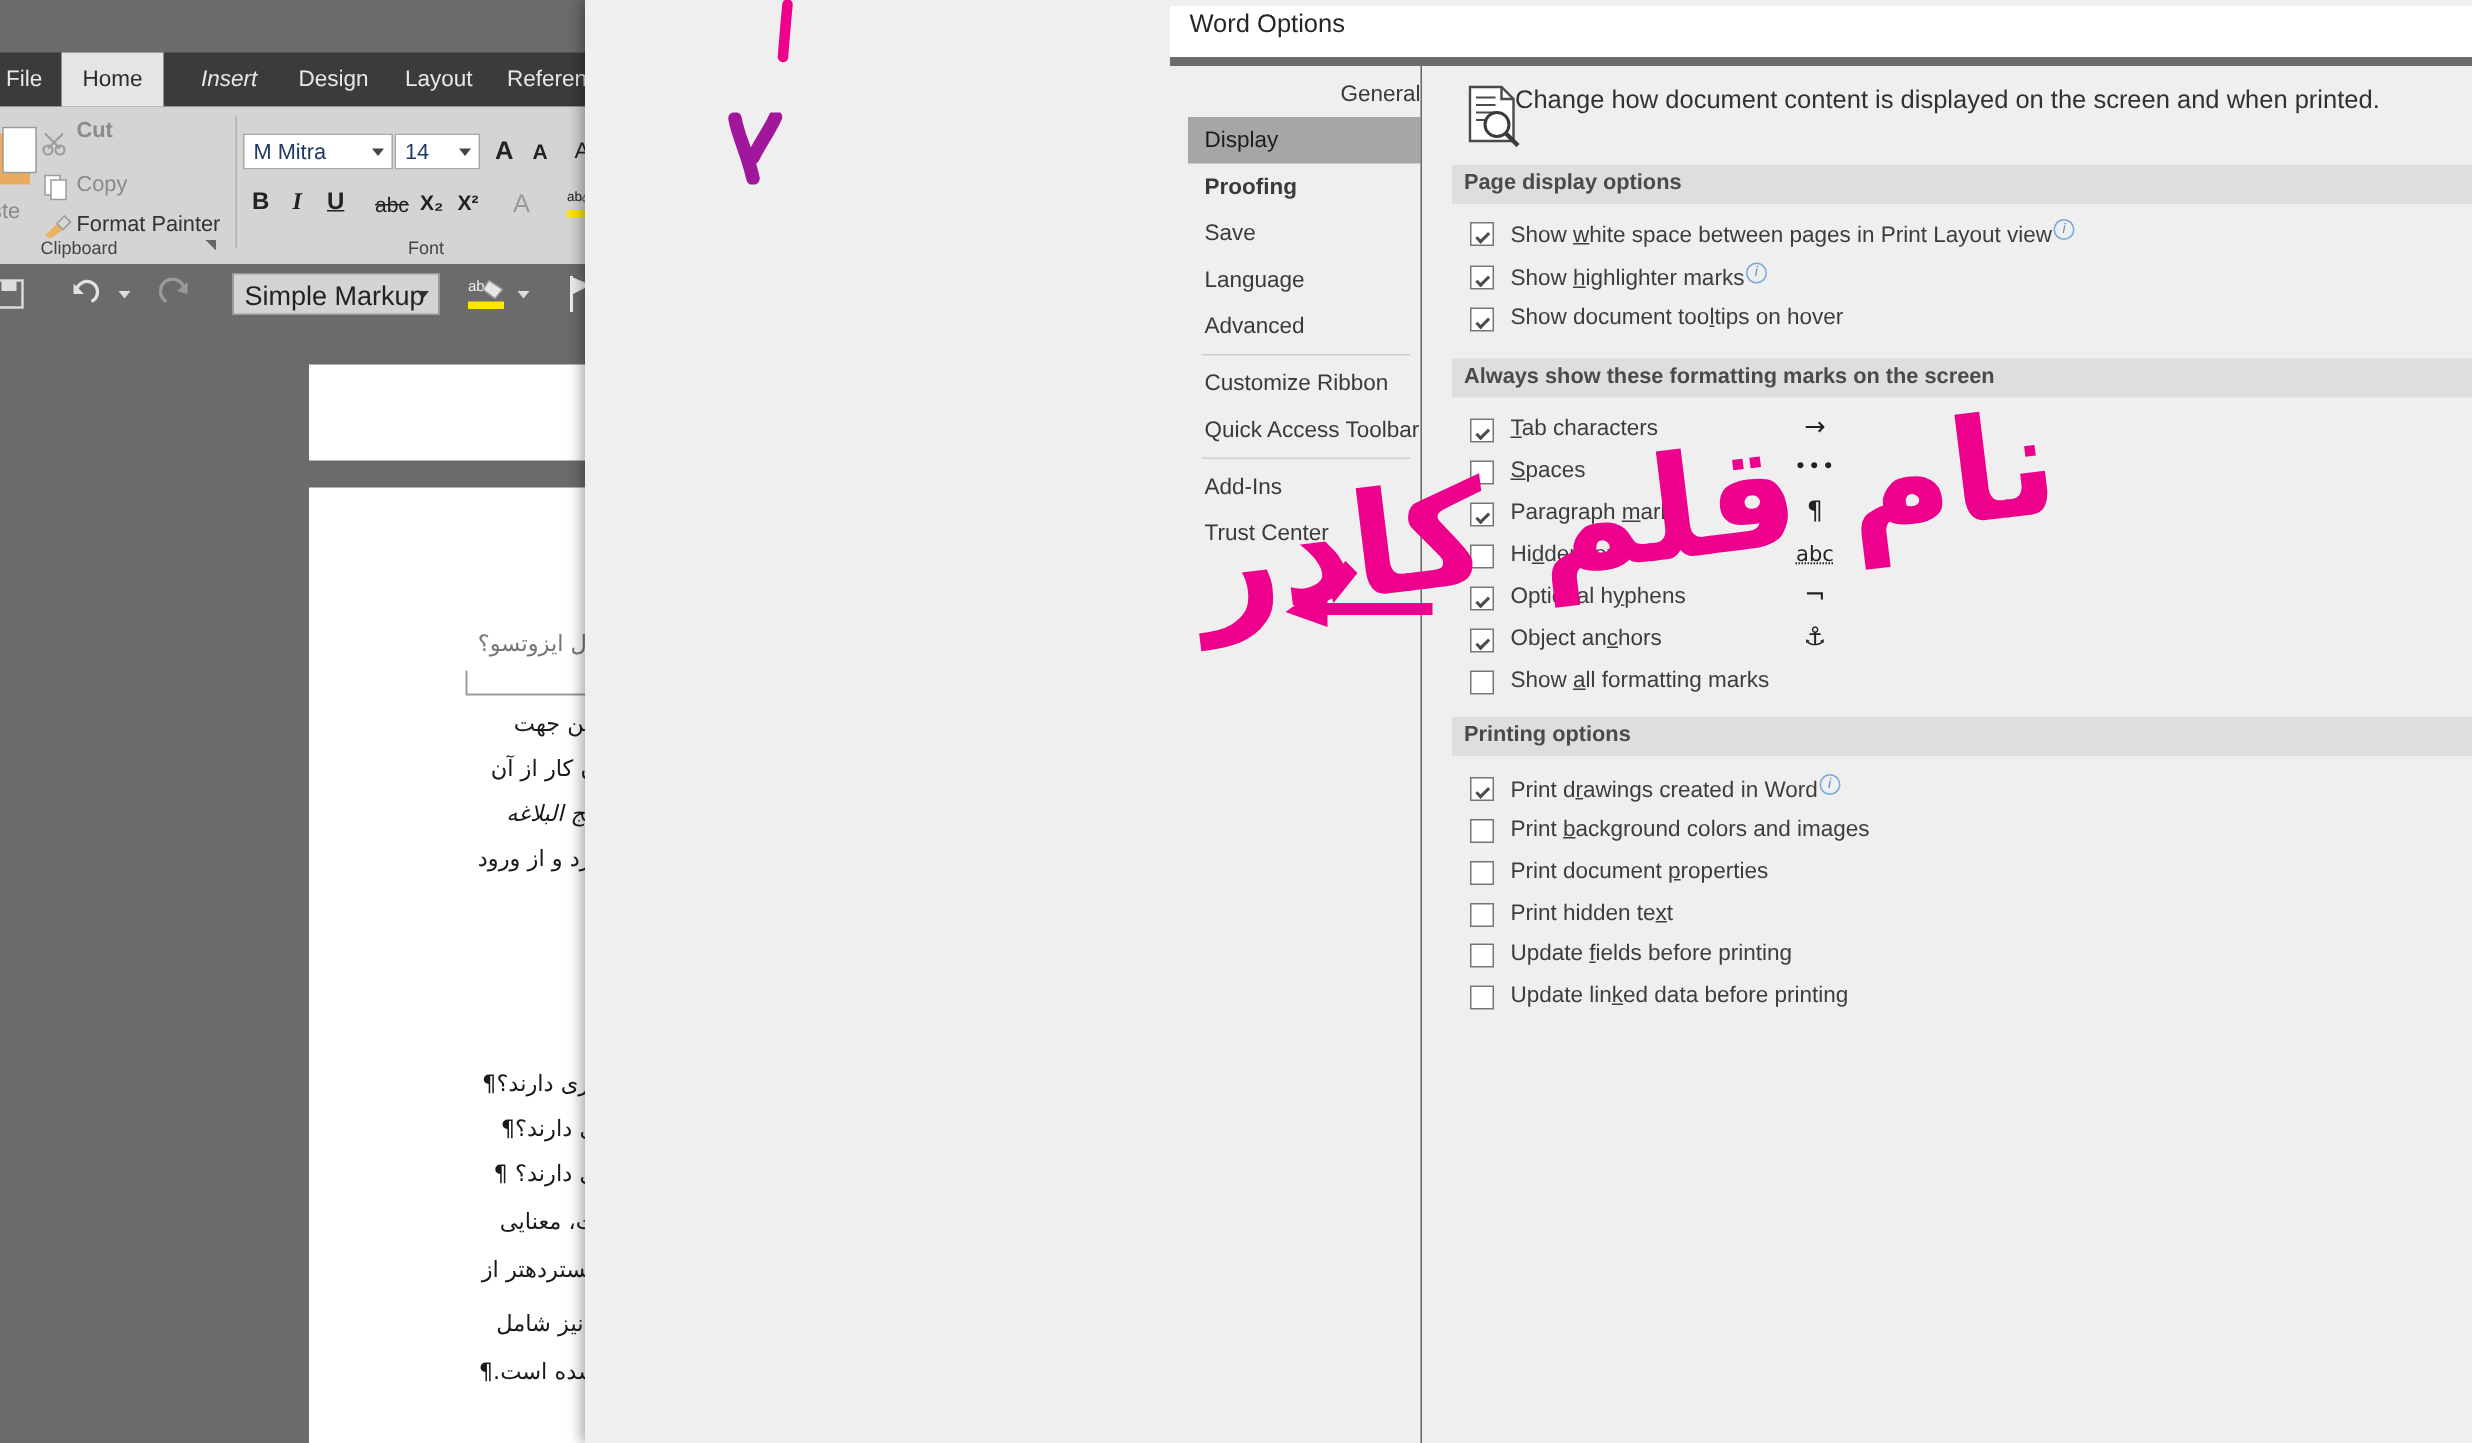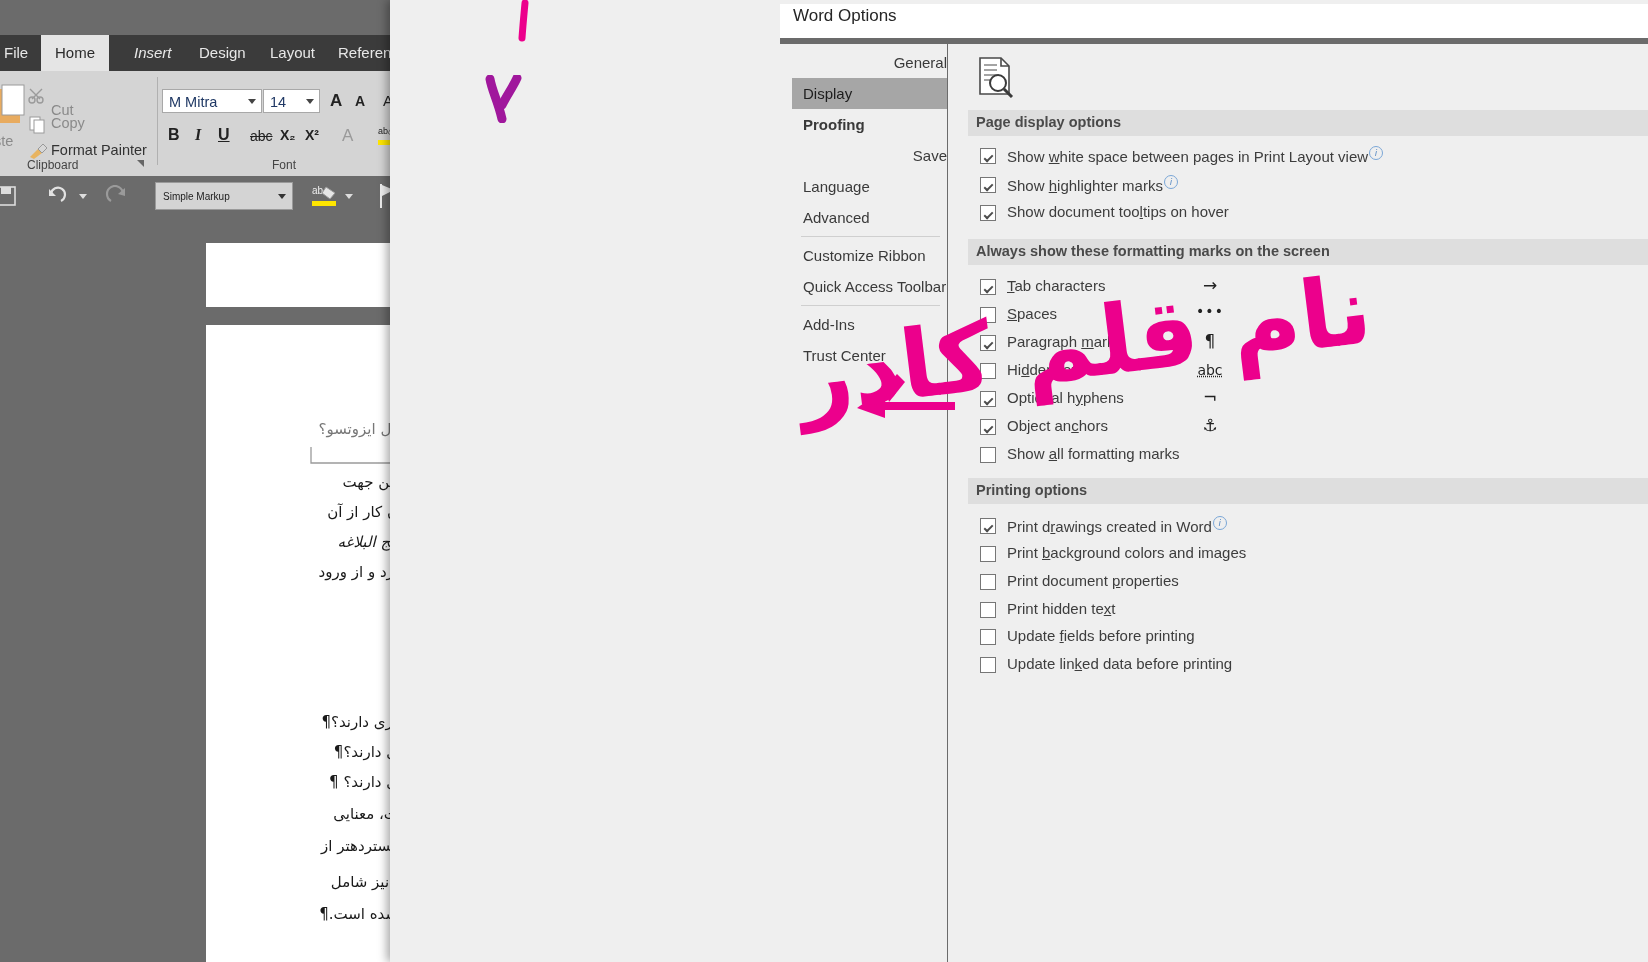--- a/index.html
+++ b/index.html
@@ -29,21 +29,21 @@
          font-size:14.5px;color:#1f3864;line-height:24px;padding-left:6px;box-sizing:border-box;}
   .combo .caret{position:absolute;right:5px;top:9px;width:0;height:0;
          border-left:4px solid transparent;border-right:4px solid transparent;border-top:5px solid #444;}
 
   .fbtn{position:absolute;font-size:16px;color:#222;font-weight:bold;}
   .fbtn.it{font-style:italic;font-family:"Liberation Serif",serif;}
   .fbtn.gray{color:#9a9a9a;}
 
   .qat{position:absolute;left:0;top:176px;width:420px;height:40px;background:#6b6b6b;}
   .qat-combo{position:absolute;background:#d4d4d4;border:1px solid #9a9a9a;height:28px;
-        font-size:10px;color:#222;line-height:28px;padding-left:7px;box-sizing:border-box;}
+        font-size:18px;color:#222;line-height:28px;padding-left:7px;box-sizing:border-box;}
 
   .page{position:absolute;background:#fff;}
   .docline{position:absolute;white-space:nowrap;direction:rtl;color:#1a1a1a;
            font-family:"DejaVu Sans",sans-serif;}
   .docline.gray{color:#777;}
   .docline.it{font-style:italic;}
 
   
   #dialog{position:absolute;left:390px;top:0px;width:1258px;height:962px;
           background:#efefef;box-shadow:-3px 0 9px rgba(0,0,0,.35);}
@@ -115,21 +115,21 @@
       <rect x="2" y="6" width="26" height="34" fill="#e8ab5f"></rect>
       <rect x="10" y="2" width="22" height="30" fill="#fff" stroke="#9a9a9a"></rect>
     </svg>
     <span class="cmd" style="left:-6px;top:62px;">ste</span>
 
     <svg class="ink" style="left:28px;top:17px;" width="18" height="16" viewBox="0 0 18 16">
       <circle cx="4" cy="12" r="3" fill="none" stroke="#9a9a9a" stroke-width="1.4"></circle>
       <circle cx="12" cy="12" r="3" fill="none" stroke="#9a9a9a" stroke-width="1.4"></circle>
       <path d="M4 11 L14 1 M12 11 L2 1" stroke="#9a9a9a" stroke-width="1.4" fill="none"></path>
     </svg>
-    <span class="cmd" style="left:51px;top:31px;">Cut</span>
+    <span class="cmd" style="left:51px;top:8px;font-weight:bold;">Cut</span>
 
     <svg class="ink" style="left:29px;top:45px;" width="18" height="18" viewBox="0 0 18 18">
       <rect x="1" y="1" width="10" height="13" fill="#fff" stroke="#9a9a9a"></rect>
       <rect x="5" y="4" width="10" height="13" fill="#fff" stroke="#9a9a9a"></rect>
     </svg>
     <span class="cmd" style="left:51px;top:44px;">Copy</span>
 
     <svg class="ink" style="left:28px;top:72px;" width="20" height="18" viewBox="0 0 20 18">
       <path d="M2 14 L10 6 L14 10 L6 16 Z" fill="#e8b461"></path>
       <path d="M10 6 L15 1 L19 5 L14 10 Z" fill="#d7d7d7" stroke="#999"></path>
@@ -224,21 +224,21 @@
 <div id="dialog">
   <div class="dlg-titlebar"></div>
   <span class="dlg-title">Word Options</span>
 
   <div class="dlg-topborder"></div>
 
   <div id="nav">
     <div class="navitem" style="top:3px;text-align:right;"><span>General</span></div>
     <div class="navitem sel" style="top:34px;"><span>Display</span></div>
     <div class="navitem" style="top:65px;font-weight:bold;"><span>Proofing</span></div>
-    <div class="navitem" style="top:96px;text-align:right;"><span>Save</span></div>
+    <div class="navitem" style="top:96px;"><span>Save</span></div>
     <div class="navitem" style="top:127px;"><span>Language</span></div>
     <div class="navitem" style="top:158px;"><span>Advanced</span></div>
     <div class="navsep" style="top:192px;"></div>
     <div class="navitem" style="top:196px;"><span>Customize Ribbon</span></div>
     <div class="navitem" style="top:227px;"><span>Quick Access Toolbar</span></div>
     <div class="navsep" style="top:261px;"></div>
     <div class="navitem" style="top:265px;"><span>Add-Ins</span></div>
     <div class="navitem" style="top:296px;"><span>Trust Center</span></div>
   </div>
 
@@ -246,20 +246,21 @@
 
   <div id="pane">
 
     <svg class="ink" style="left:28px;top:12px;" width="40" height="42" viewBox="0 0 40 42">
       <path d="M4 2 H25 L33 10 V38 H4 Z" fill="#fff" stroke="#4a4a4a" stroke-width="1.6"></path>
       <path d="M25 2 V10 H33" fill="none" stroke="#4a4a4a" stroke-width="1.6"></path>
       <path d="M8 9 H21 M8 14 H21 M8 19 H21 M8 24 H14" stroke="#4a4a4a" stroke-width="1.2"></path>
       <circle cx="22" cy="27" r="8" fill="#fff" stroke="#3a3a3a" stroke-width="2"></circle>
       <path d="M28 33 L36 41" stroke="#3a3a3a" stroke-width="3"></path>
     </svg>
+    <span class="hdr-text">Change how document content is displayed on the screen and when printed.</span>
 
     <div class="sect" style="top:66px;">
       <span>Page display options</span>
     </div>
     <div class="cbrow" style="top:103px;">
       <i class="cbox checked"></i>
       <span class="cblabel"><span>Show </span><u>w</u><span>hite space between pages in Print Layout view</span><i class="info">i</i></span>
     </div>
     <div class="cbrow" style="top:132px;">
       <i class="cbox checked"></i>

